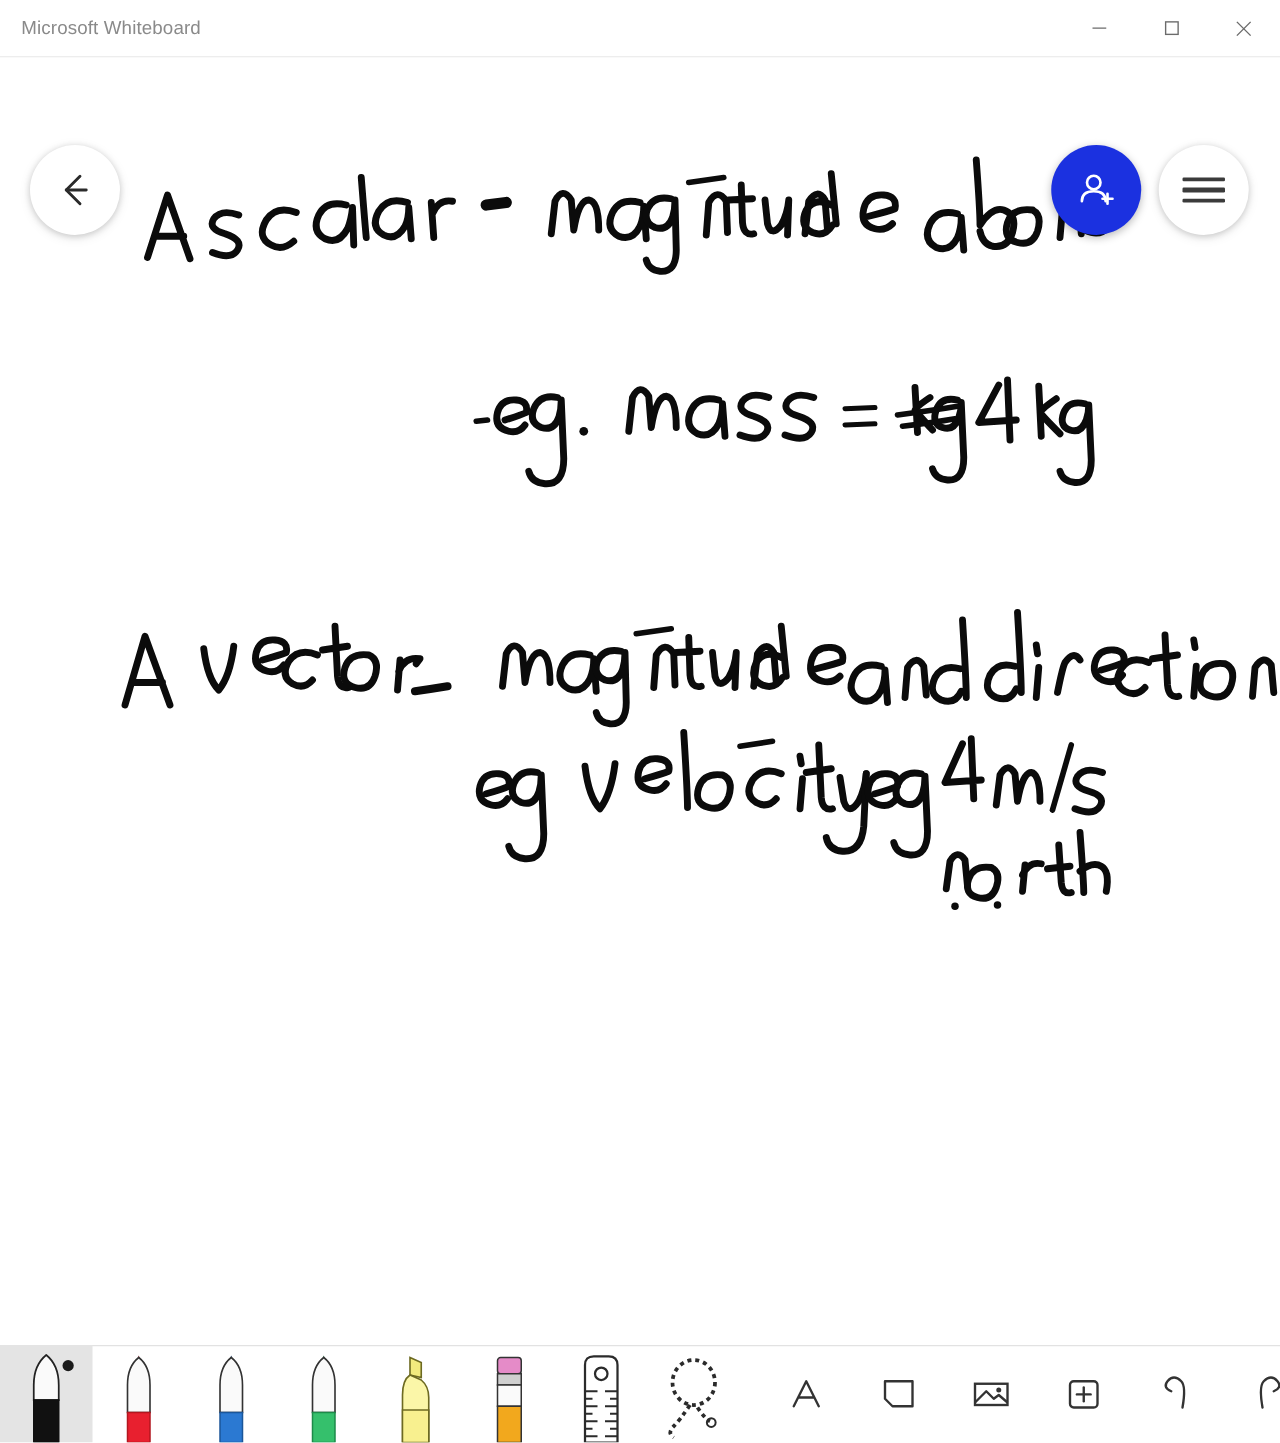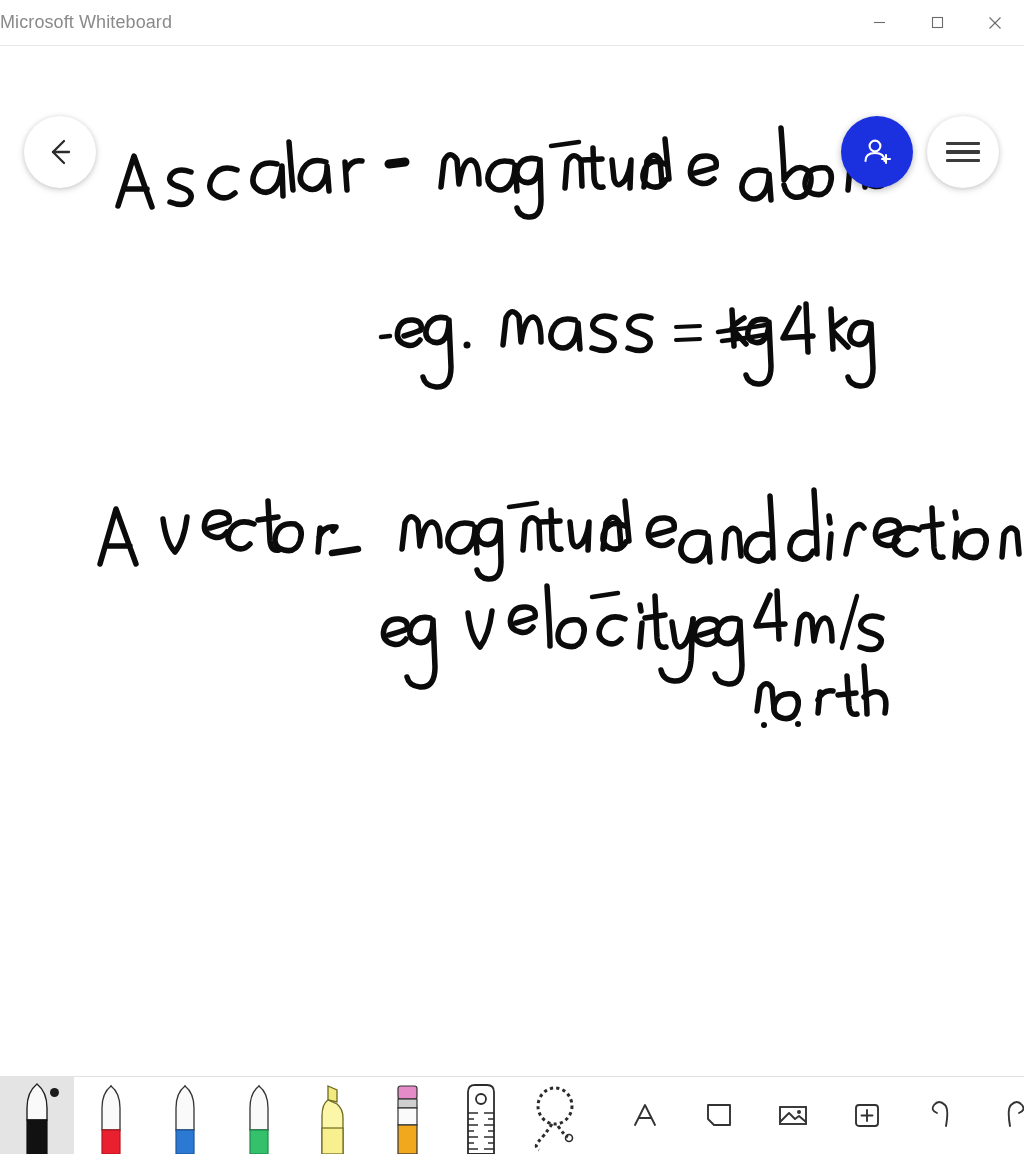--- a/index.html
+++ b/index.html
@@ -13,22 +13,22 @@
   #app { position: relative; width: 1024px; height: 1154px; background:#fff; }
 
   
   .titlebar {
     position: absolute; top:0; left:0; width:1024px; height:46px;
     background:#ffffff;
     border-bottom:1px solid #e8e8e8;
     display:flex; align-items:center;
   }
   .titlebar-text {
-    margin-left:0;
-    font-size:18px;
+    margin-left:17px;
+    font-size:15px;
     color:#8a8a8a;
     letter-spacing:0.1px;
     white-space:nowrap;
   }
   .win-controls { position:absolute; right:0; top:0; height:45px; display:flex; }
   .win-btn {
     width:58px; height:45px; display:flex; align-items:center; justify-content:center;
     color:#6b6b6b;
   }
   .win-btn svg { display:block; }

